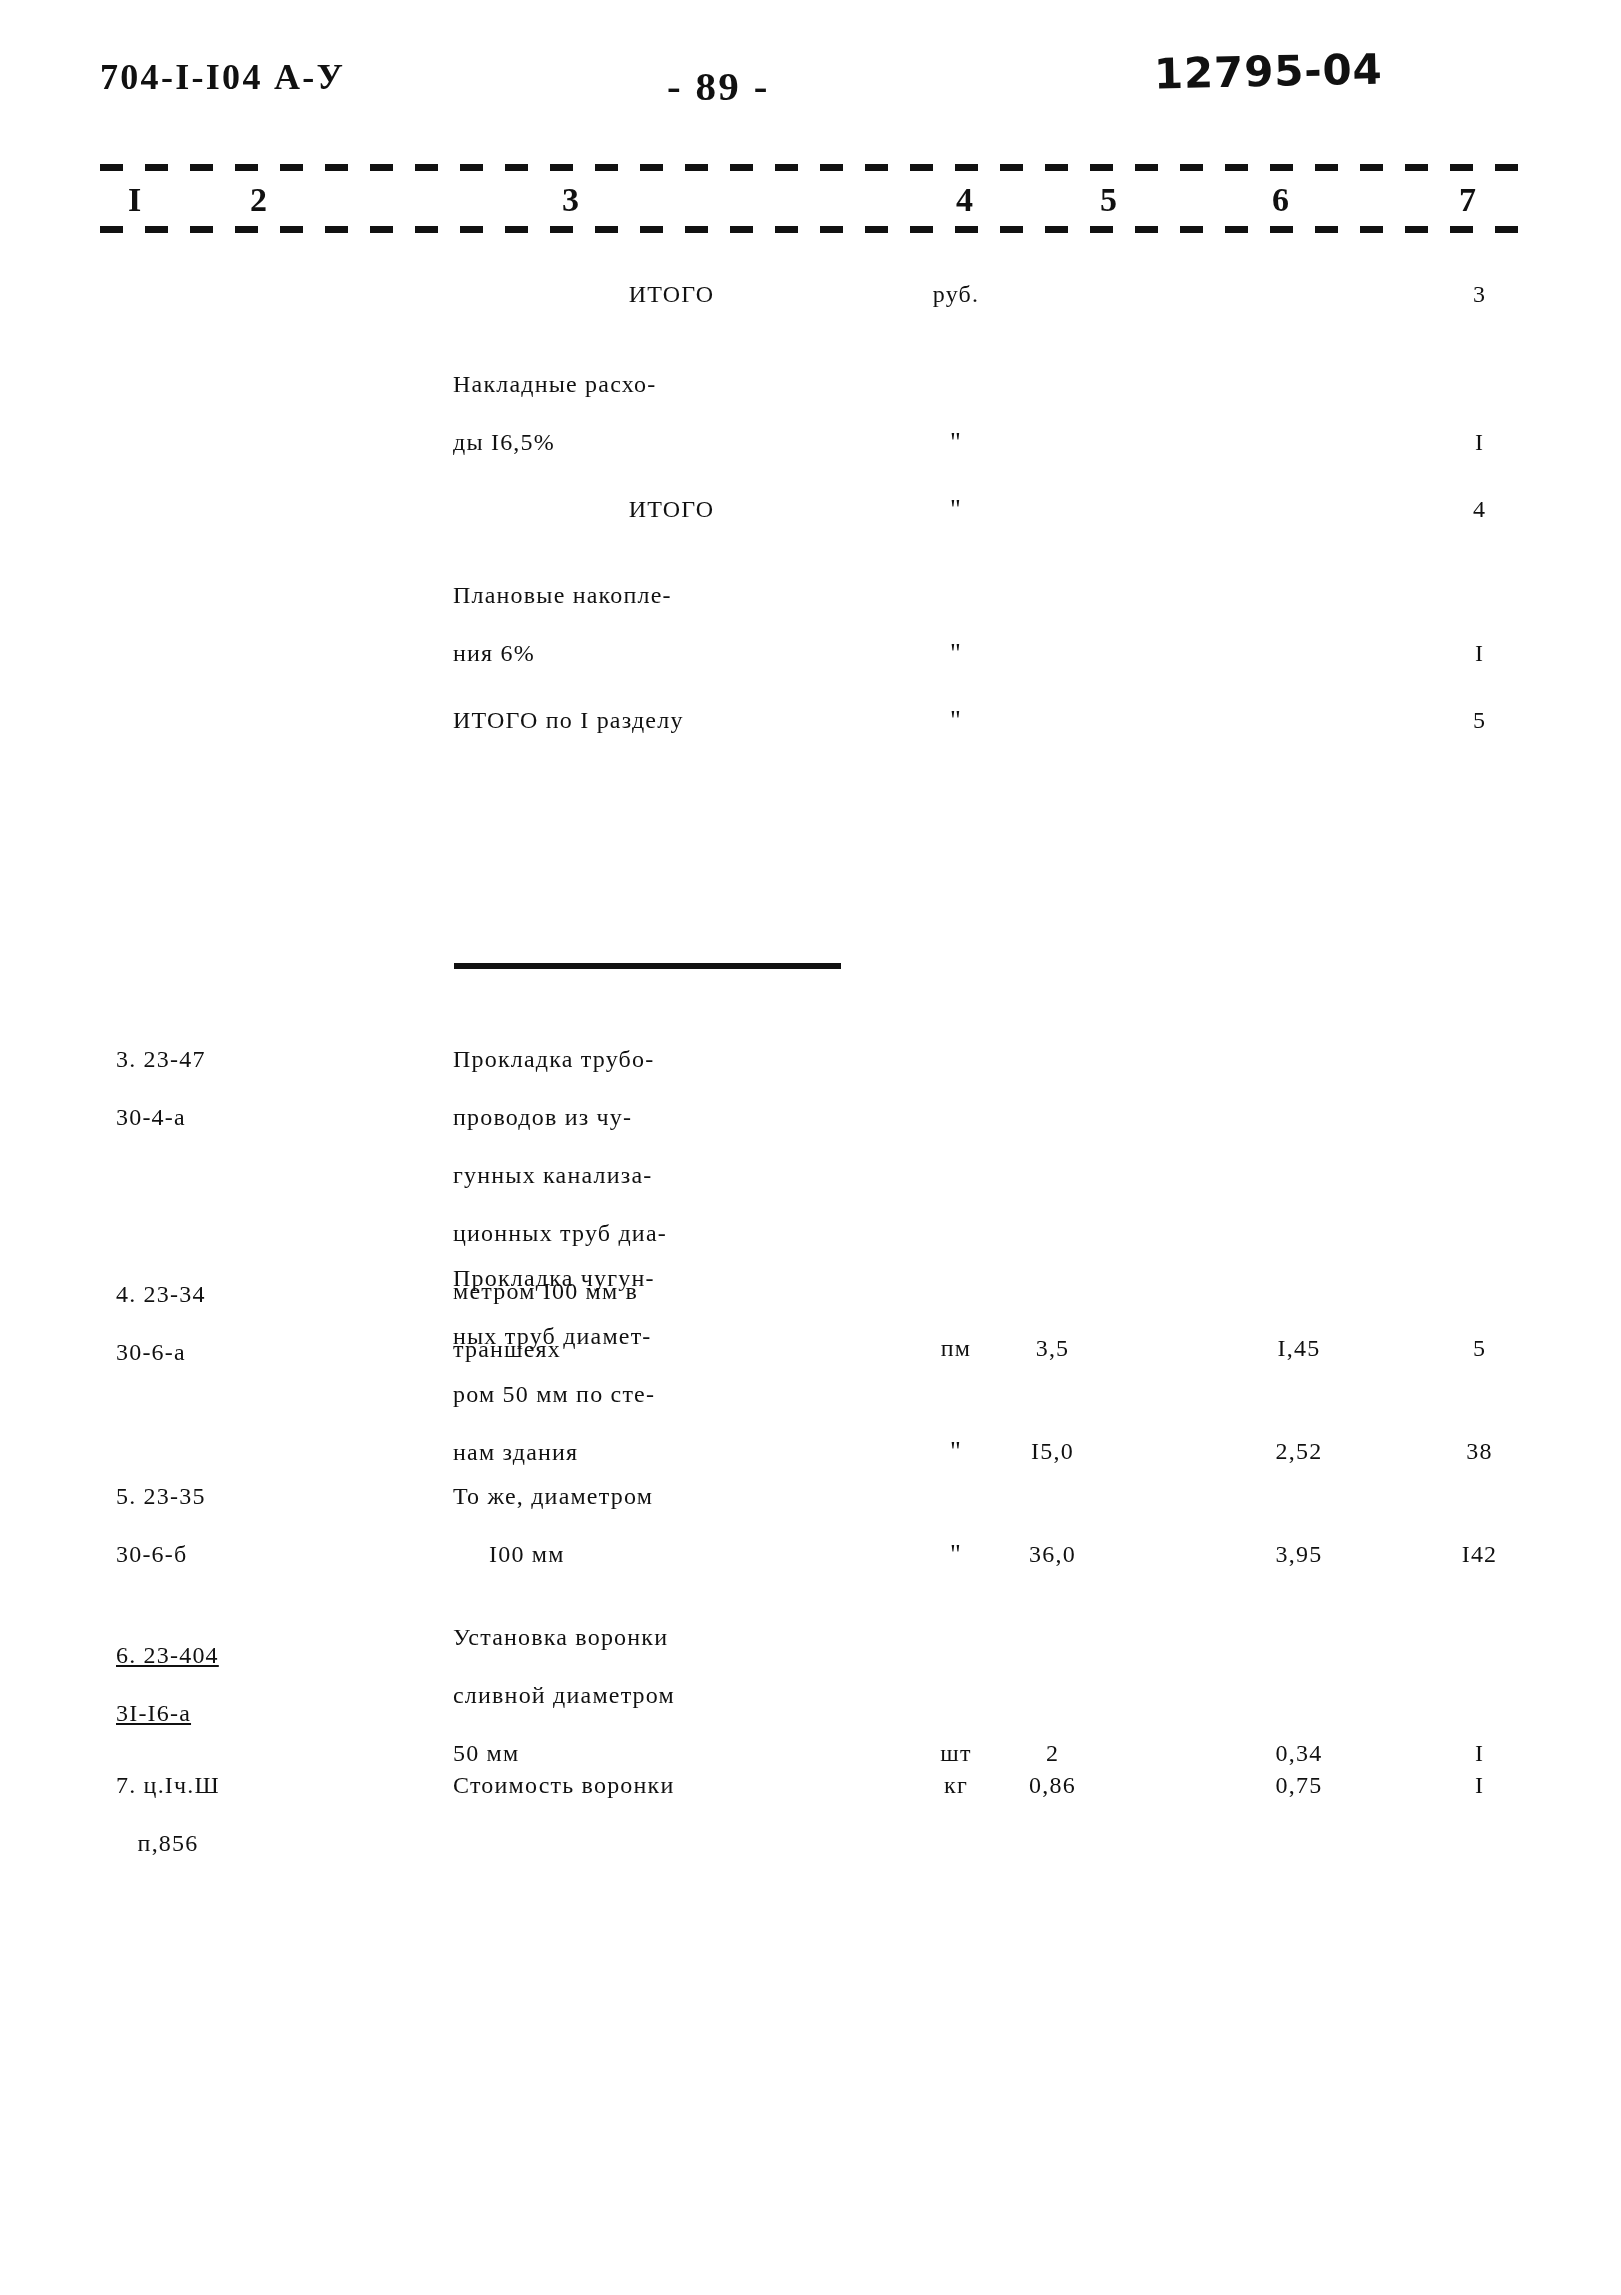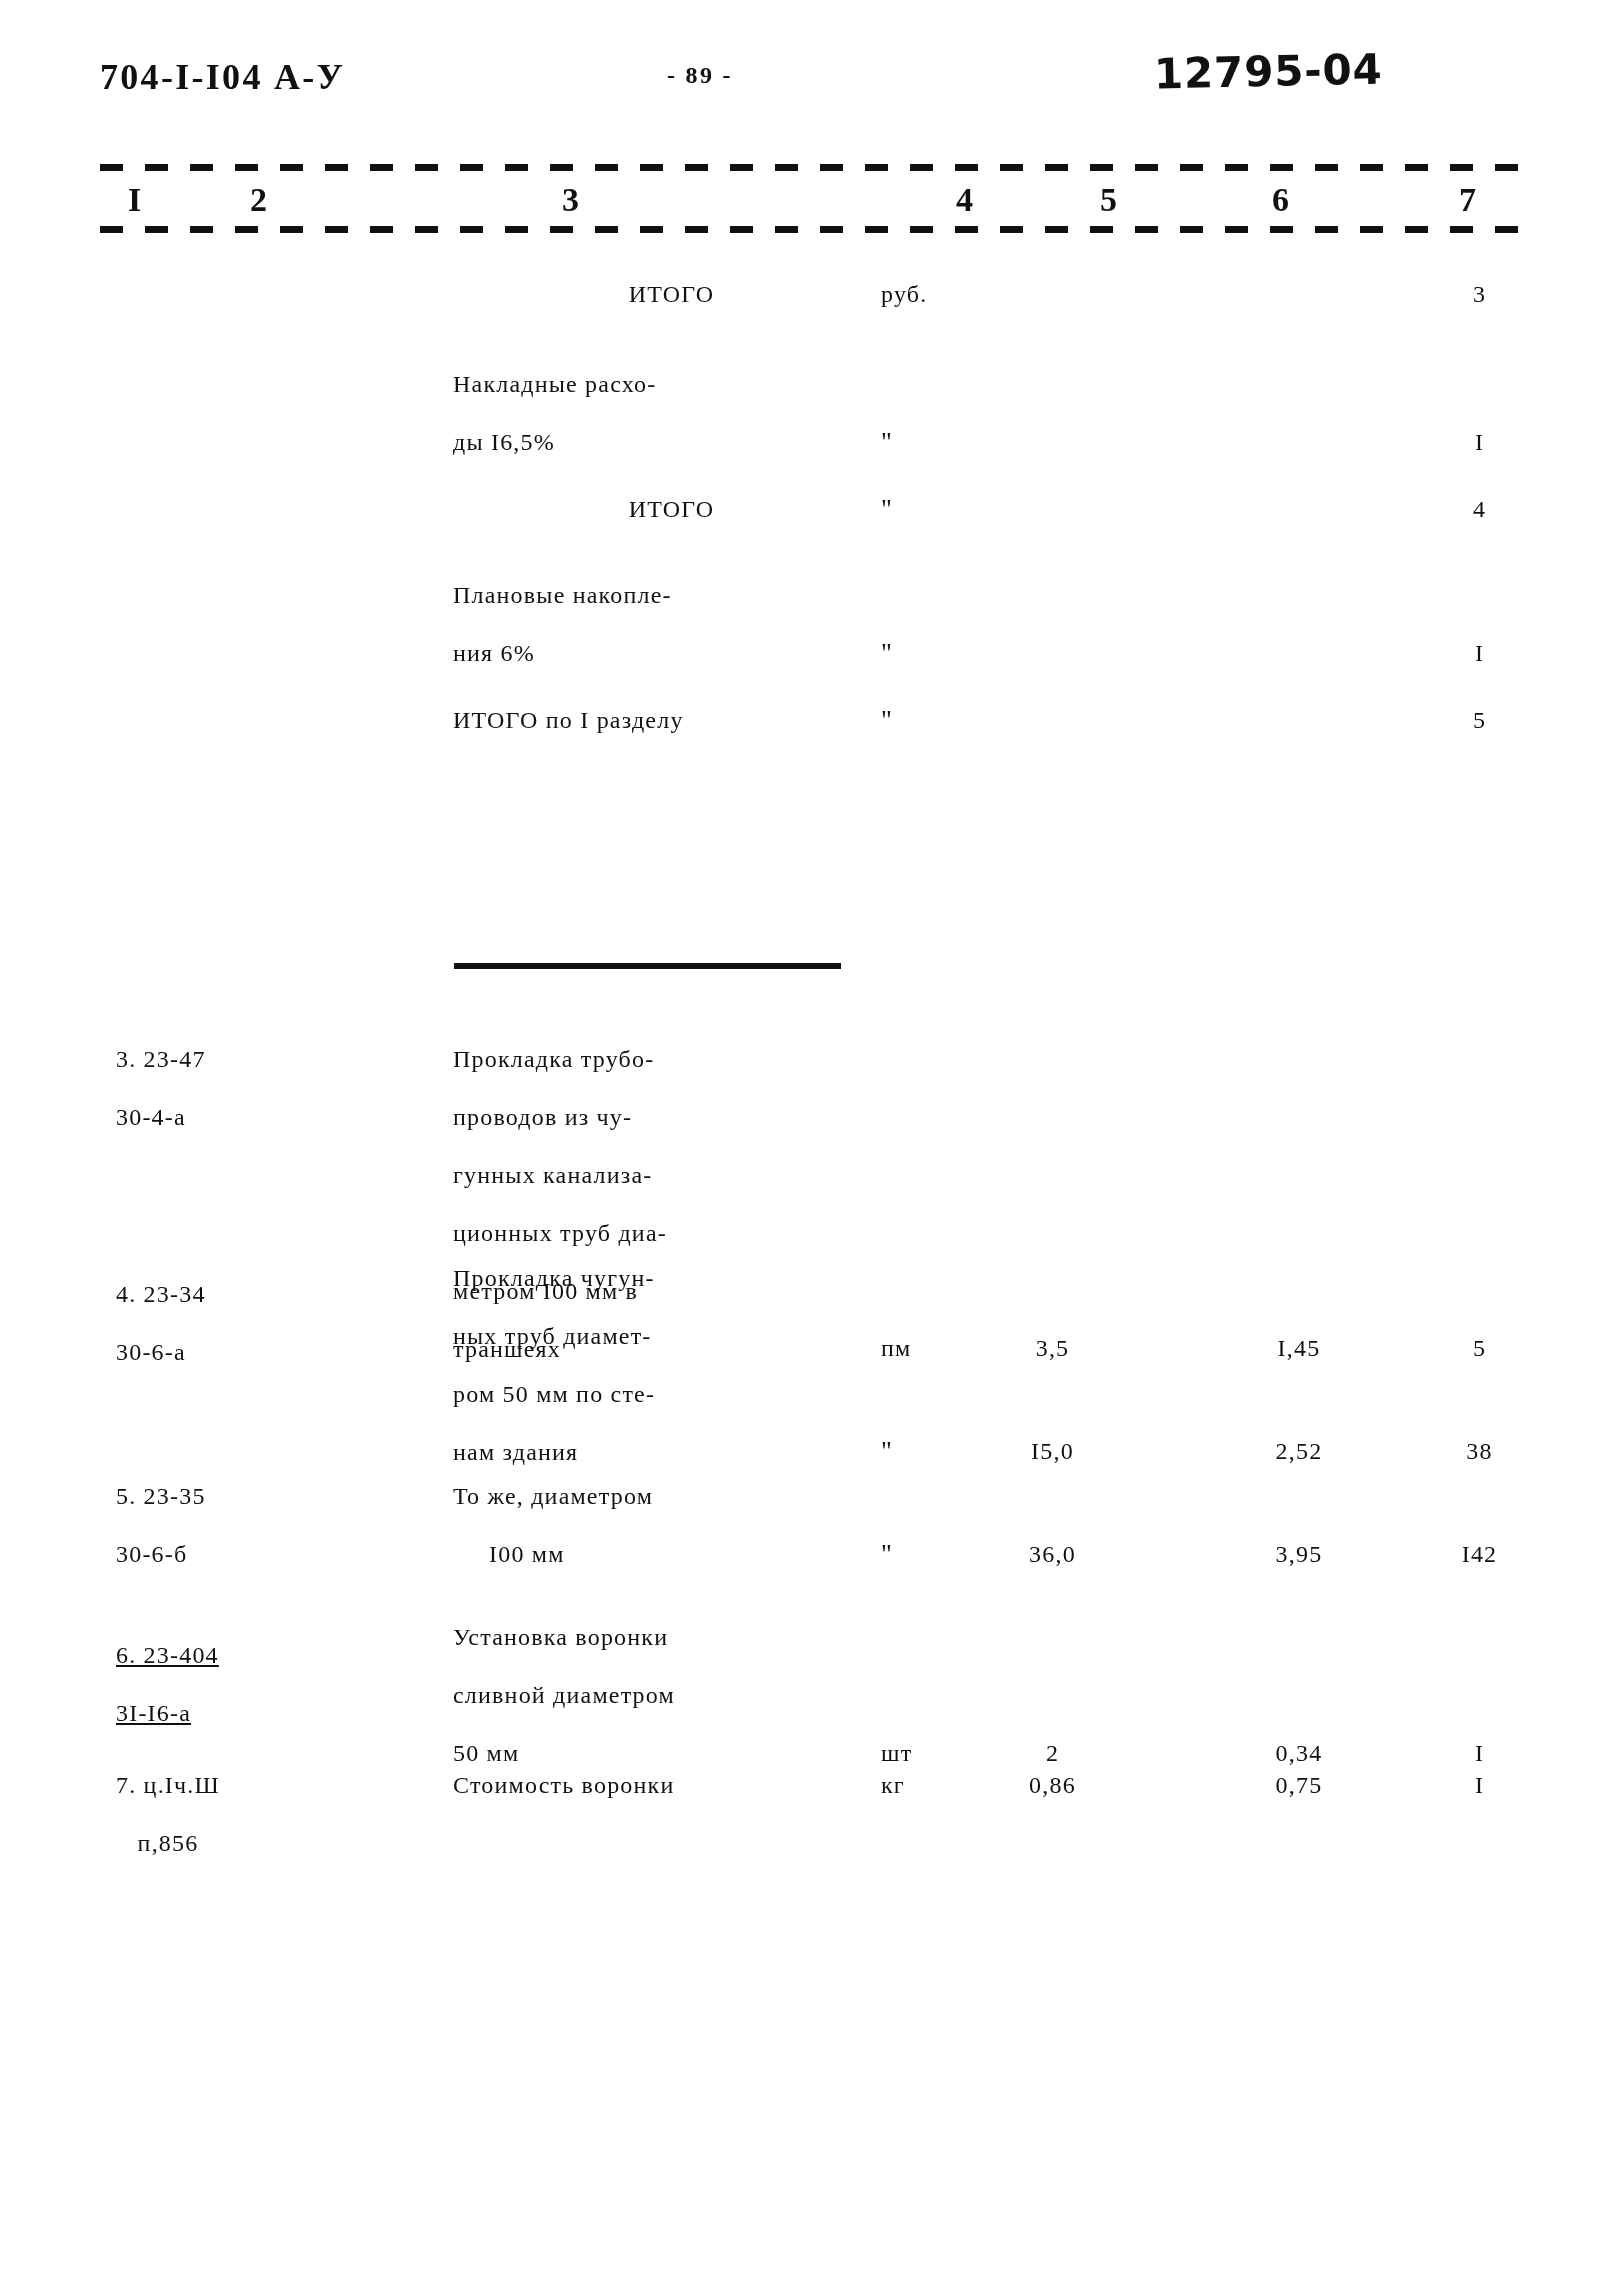--- a/index.html
+++ b/index.html
@@ -31,21 +31,21 @@
     top: 0;
     font-size: 36px;
     letter-spacing: 2.3px;
     font-weight: 600;
     white-space: nowrap;
   }
   .hdr-page {
     position: absolute;
     left: 667px;
     top: 6.2px;
-    font-size: 24px;
+    font-size: 41px;
     letter-spacing: 2.3px;
     font-weight: 600;
     white-space: nowrap;
   }
   .hdr-stamp {
     position: absolute;
     left: 1154px;
     top: -9.4px;
     font-family: "DejaVu Sans", sans-serif;
     font-size: 42px;
@@ -102,21 +102,21 @@
   .cell {
     position: absolute;
     font-size: 24px;
     line-height: 58px;
     letter-spacing: 1.2px;
     white-space: pre;
   }
   .c-num   { left: 116px;  width: 328px; text-align: left; }
   .c-desc  { left: 453px;  width: 437px; text-align: left; }
   .c-desc.ctr { text-align: center; }
-  .c-unit  { left: 881px; width: 86px; }
+  .c-unit  { left: 913px; width: 86px; text-align: center; }
   .c-qty   { left: 994px; width: 117px; text-align: center; }
   .c-price { left: 1225px; width: 148px; text-align: center; }
   .c-total { left: 1421px; width: 117px; text-align: center; }
 
   .ditto {
     font-family: "Liberation Serif", serif;
     font-size: 26.5px;
   }
 
   .section-head {

